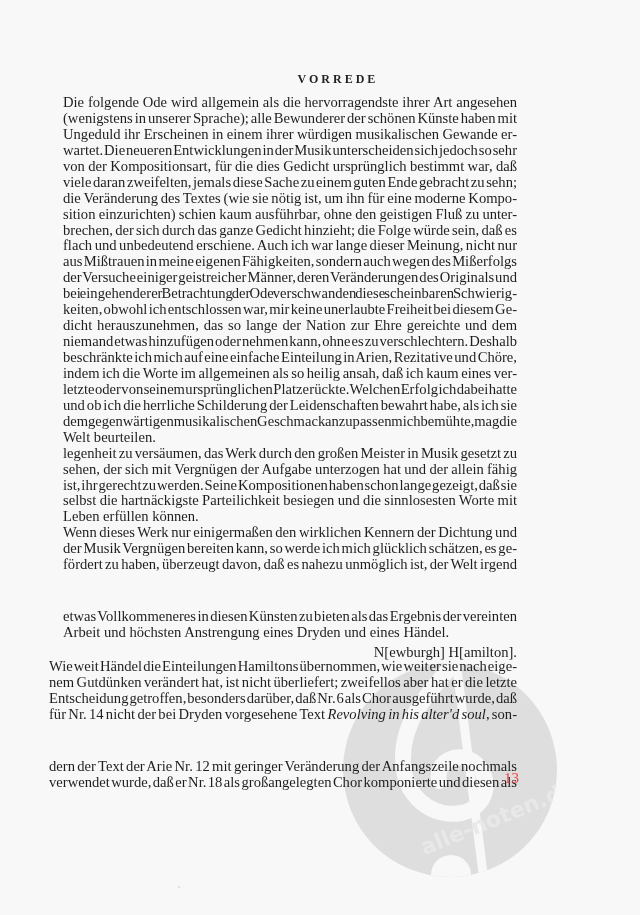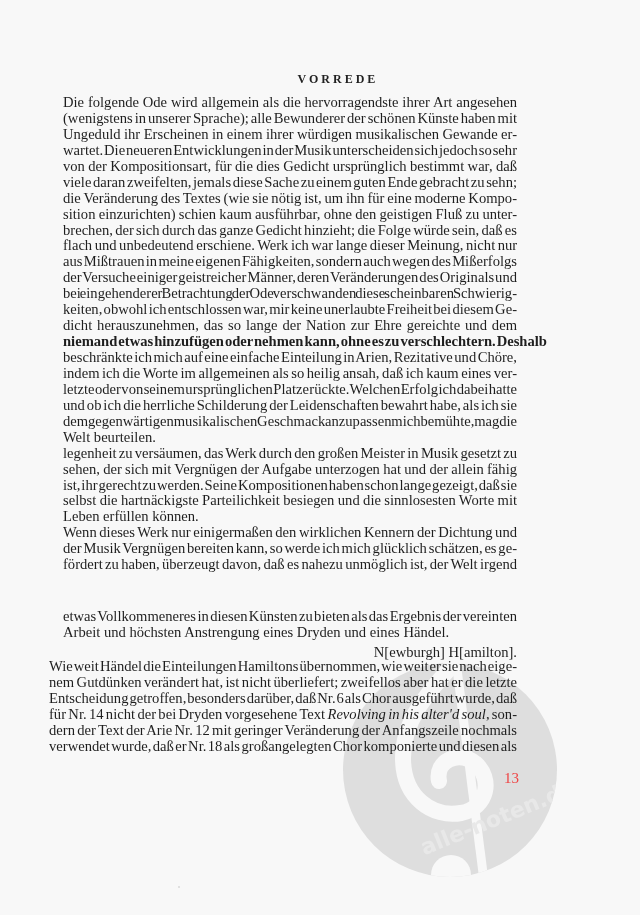--- a/index.html
+++ b/index.html
@@ -89,27 +89,27 @@
 <div class="block1" id="block1">
     <span class="line" style="display: block; white-space: nowrap; word-spacing: 0px;"><span>Die folgende Ode wird allgemein als die hervorragendste ihrer Art angesehen</span></span>
     <span class="line" style="display: block; white-space: nowrap; word-spacing: -1.69063px;"><span>(wenigstens in unserer Sprache); alle Bewunderer der schönen Künste haben mit</span></span>
     <span class="line" style="display: block; white-space: nowrap; word-spacing: -0.180556px;"><span>Ungeduld ihr Erscheinen in einem ihrer würdigen musikalischen Gewande er-</span></span>
     <span class="line" style="display: block; white-space: nowrap; word-spacing: -2.71733px;"><span>wartet. Die neueren Entwicklungen in der Musik unterscheiden sich jedoch so sehr</span></span>
     <span class="line" style="display: block; white-space: nowrap; word-spacing: -0.260937px;"><span>von der Kompositionsart, für die dies Gedicht ursprünglich bestimmt war, daß</span></span>
     <span class="line" style="display: block; white-space: nowrap; word-spacing: -2.04688px;"><span>viele daran zweifelten, jemals diese Sache zu einem guten Ende gebracht zu sehn;</span></span>
     <span class="line" style="display: block; white-space: nowrap; word-spacing: -0.810096px;"><span>die Veränderung des Textes (wie sie nötig ist, um ihn für eine moderne Kompo-</span></span>
     <span class="line" style="display: block; white-space: nowrap; word-spacing: -0.429688px;"><span>sition einzurichten) schien kaum ausführbar, ohne den geistigen Fluß zu unter-</span></span>
     <span class="line" style="display: block; white-space: nowrap; word-spacing: -1.33053px;"><span>brechen, der sich durch das ganze Gedicht hinzieht; die Folge würde sein, daß es</span></span>
-    <span class="line" style="display: block; white-space: nowrap; word-spacing: -1.13068px;"><span>flach und unbedeutend erschiene. Werk ich war lange dieser Meinung, nicht nur</span></span>
+    <span class="line" style="display: block; white-space: nowrap; word-spacing: -1.13068px;"><span>flach und unbedeutend erschiene. Auch ich war lange dieser Meinung, nicht nur</span></span>
     <span class="line" style="display: block; white-space: nowrap; word-spacing: -2.38125px;"><span>aus Mißtrauen in meine eigenen Fähigkeiten, sondern auch wegen des Mißerfolgs</span></span>
     <span class="line" style="display: block; white-space: nowrap; word-spacing: -2.65104px;"><span>der Versuche einiger geistreicher Männer, deren Veränderungen des Originals und</span></span>
     <span class="line" style="display: block; white-space: nowrap; word-spacing: -4.64062px;"><span>bei eingehenderer Betrachtung der Ode verschwanden diese scheinbaren Schwierig-</span></span>
     <span class="line" style="display: block; white-space: nowrap; word-spacing: -2.33239px;"><span>keiten, obwohl ich entschlossen war, mir keine unerlaubte Freiheit bei diesem Ge-</span></span>
     <span class="line" style="display: block; white-space: nowrap; word-spacing: 0px;"><span>dicht herauszunehmen, das so lange der Nation zur Ehre gereichte und dem</span></span>
-    <span class="line" style="display: block; white-space: nowrap; word-spacing: -2.6625px; font-weight: bold;"><span>niemand etwas hinzufügen oder nehmen kann, ohne es zu verschlechtern. Deshalb</span></span>
+    <span class="line" style="display: block; white-space: nowrap; word-spacing: -2.6625px;"><span>niemand etwas hinzufügen oder nehmen kann, ohne es zu verschlechtern. Deshalb</span></span>
     <span class="line" style="display: block; white-space: nowrap; word-spacing: -2.16193px;"><span>beschränkte ich mich auf eine einfache Einteilung in Arien, Rezitative und Chöre,</span></span>
     <span class="line" style="display: block; white-space: nowrap; word-spacing: -1.0558px;"><span>indem ich die Worte im allgemeinen als so heilig ansah, daß ich kaum eines ver-</span></span>
     <span class="line" style="display: block; white-space: nowrap; word-spacing: -3.24574px;"><span>letzte oder von seinem ursprünglichen Platze rückte. Welchen Erfolg ich dabei hatte</span></span>
     <span class="line" style="display: block; white-space: nowrap; word-spacing: -1.71094px;"><span>und ob ich die herrliche Schilderung der Leidenschaften bewahrt habe, als ich sie</span></span>
     <span class="line" style="display: block; white-space: nowrap; word-spacing: -3.78516px;"><span>dem gegenwärtigen musikalischen Geschmack anzupassen mich bemühte, mag die</span></span>
     <span class="line last">Welt beurteilen.</span>
     <span class="line" style="display: block; white-space: nowrap; word-spacing: -1.39062px;"><span>legenheit zu versäumen, das Werk durch den großen Meister in Musik gesetzt zu</span></span>
     <span class="line" style="display: block; white-space: nowrap; word-spacing: -0.385417px;"><span>sehen, der sich mit Vergnügen der Aufgabe unterzogen hat und der allein fähig</span></span>
     <span class="line" style="display: block; white-space: nowrap; word-spacing: -2.72656px;"><span>ist, ihr gerecht zu werden. Seine Kompositionen haben schon lange gezeigt, daß sie</span></span>
     <span class="line" style="display: block; white-space: nowrap; word-spacing: -0.237847px;"><span>selbst die hartnäckigste Parteilichkeit besiegen und die sinnlosesten Worte mit</span></span>
@@ -120,18 +120,18 @@
     <span class="line" style="display: block; white-space: nowrap; word-spacing: -2.24006px; margin-top: 36px;"><span>etwas Vollkommeneres in diesen Künsten zu bieten als das Ergebnis der vereinten</span></span>
     <span class="line last">Arbeit und höchsten Anstrengung eines Dryden und eines Händel.</span>
     <span class="line signature">N[ewburgh] H[amilton].</span>
   </div>
 
 <div class="block2">
   <span class="line" style="display: block; white-space: nowrap; word-spacing: -2.59115px;"><span>Wie weit Händel die Einteilungen Hamiltons übernommen, wie weit er sie nach eige-</span></span>
   <span class="line" style="display: block; white-space: nowrap; word-spacing: -1.15104px;"><span>nem Gutdünken verändert hat, ist nicht überliefert; zweifellos aber hat er die letzte</span></span>
   <span class="line" style="display: block; white-space: nowrap; word-spacing: -2.65767px;"><span>Entscheidung getroffen, besonders darüber, daß Nr. 6 als Chor ausgeführt wurde, daß</span></span>
   <span class="line" style="display: block; white-space: nowrap; word-spacing: -1.30804px;"><span><span>für Nr. 14 nicht der bei Dryden vorgesehene Text </span><i>Revolving in his alter'd soul</i><span>, son-</span></span></span>
-  <span class="line" style="display: block; white-space: nowrap; word-spacing: -1.29427px;"><span>dern der Text der Arie Nr. 12 mit geringer Veränderung der Anfangszeile nochmals</span></span>
+  <span class="line" style="display: block; white-space: nowrap; word-spacing: -1.29427px; margin-top: 36px;"><span>dern der Text der Arie Nr. 12 mit geringer Veränderung der Anfangszeile nochmals</span></span>
   <span class="line" style="display: block; white-space: nowrap; word-spacing: -2.20182px;"><span>verwendet wurde, daß er Nr. 18 als großangelegten Chor komponierte und diesen als</span></span>
 </div>
 
 <div class="page-number">13</div>
 <div class="ink-dot"></div>
 
 </body></html>

